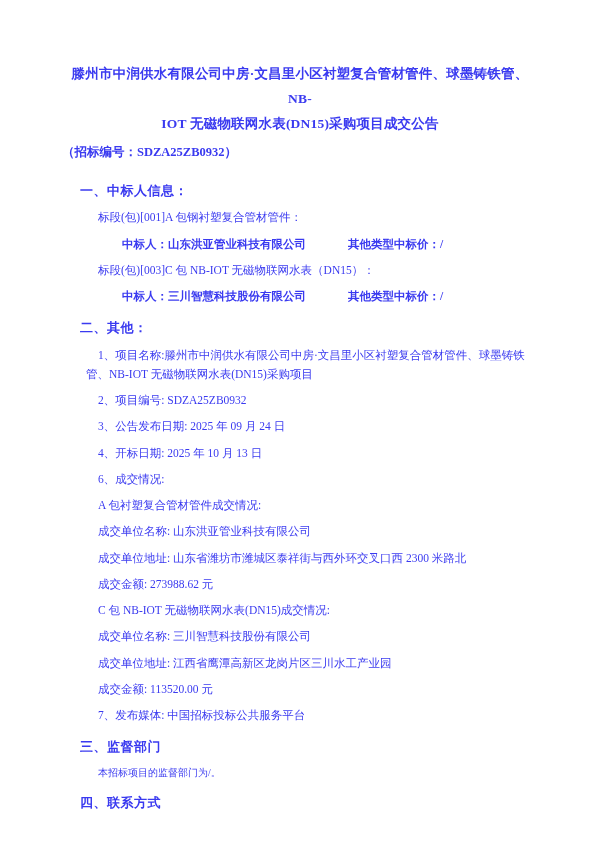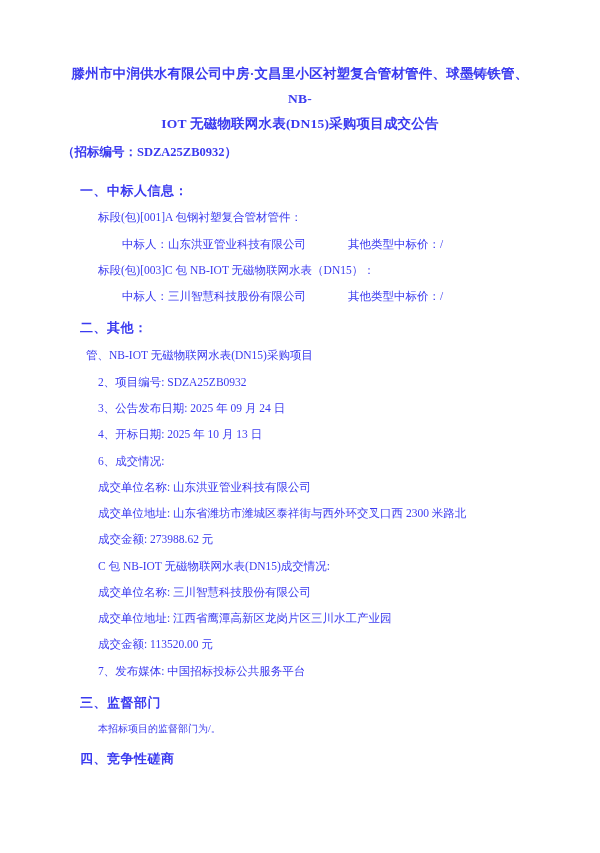--- a/index.html
+++ b/index.html
@@ -66,20 +66,21 @@
     margin: 9px 0 9px 36px;
     line-height: 1.6;
     text-indent: -0px;
   }
   .lvl1-wrap .cont {
     display: block;
     margin-left: -12px;
   }
   .kv {
     display: inline-block;
+    font-weight: bold;
   }
   .gap {
     display: inline-block;
     width: 42px;
   }
   .body-indent {
     font-size: 10px;
     color: #3a3af0;
     margin: 9px 0 9px 36px;
     line-height: 1.5;
@@ -102,33 +103,35 @@
   <div class="lvl2">
     <span class="kv">中标人：</span><span class="kv">山东洪亚管业科技有限公司</span><span class="gap"></span><span class="kv">其他类型中标价：/</span>
   </div>
   <div class="lvl1">标段(包)[003]C 包 NB-IOT 无磁物联网水表（DN15）：</div>
   <div class="lvl2">
     <span class="kv">中标人：</span><span class="kv">三川智慧科技股份有限公司</span><span class="gap"></span><span class="kv">其他类型中标价：/</span>
   </div>
 
   <div class="section-head tight">二、其他：</div>
   <div class="lvl1-wrap">
+    <span>1、项目名称:滕州市中润供水有限公司中房·文昌里小区衬塑复合管材管件、球墨铸铁</span>
     <span class="cont">管、NB-IOT 无磁物联网水表(DN15)采购项目</span>
   </div>
   <div class="lvl1">2、项目编号: SDZA25ZB0932</div>
   <div class="lvl1">3、公告发布日期: 2025 年 09 月 24 日</div>
   <div class="lvl1">4、开标日期: 2025 年 10 月 13 日</div>
   <div class="lvl1">6、成交情况:</div>
+  <div class="lvl1">A 包衬塑复合管材管件成交情况:</div>
   <div class="lvl1">成交单位名称: 山东洪亚管业科技有限公司</div>
   <div class="lvl1">成交单位地址: 山东省潍坊市潍城区泰祥街与西外环交叉口西 2300 米路北</div>
   <div class="lvl1">成交金额: 273988.62 元</div>
   <div class="lvl1">C 包 NB-IOT 无磁物联网水表(DN15)成交情况:</div>
   <div class="lvl1">成交单位名称: 三川智慧科技股份有限公司</div>
   <div class="lvl1">成交单位地址: 江西省鹰潭高新区龙岗片区三川水工产业园</div>
   <div class="lvl1">成交金额: 113520.00 元</div>
   <div class="lvl1">7、发布媒体: 中国招标投标公共服务平台</div>
 
   <div class="section-head tight">三、监督部门</div>
   <div class="body-indent">本招标项目的监督部门为/。</div>
 
-  <div class="section-head tight">四、竞争性磋商</div>
+  <div class="section-head tight">四、联系方式</div>
 
 </div>
 
 </body></html>

